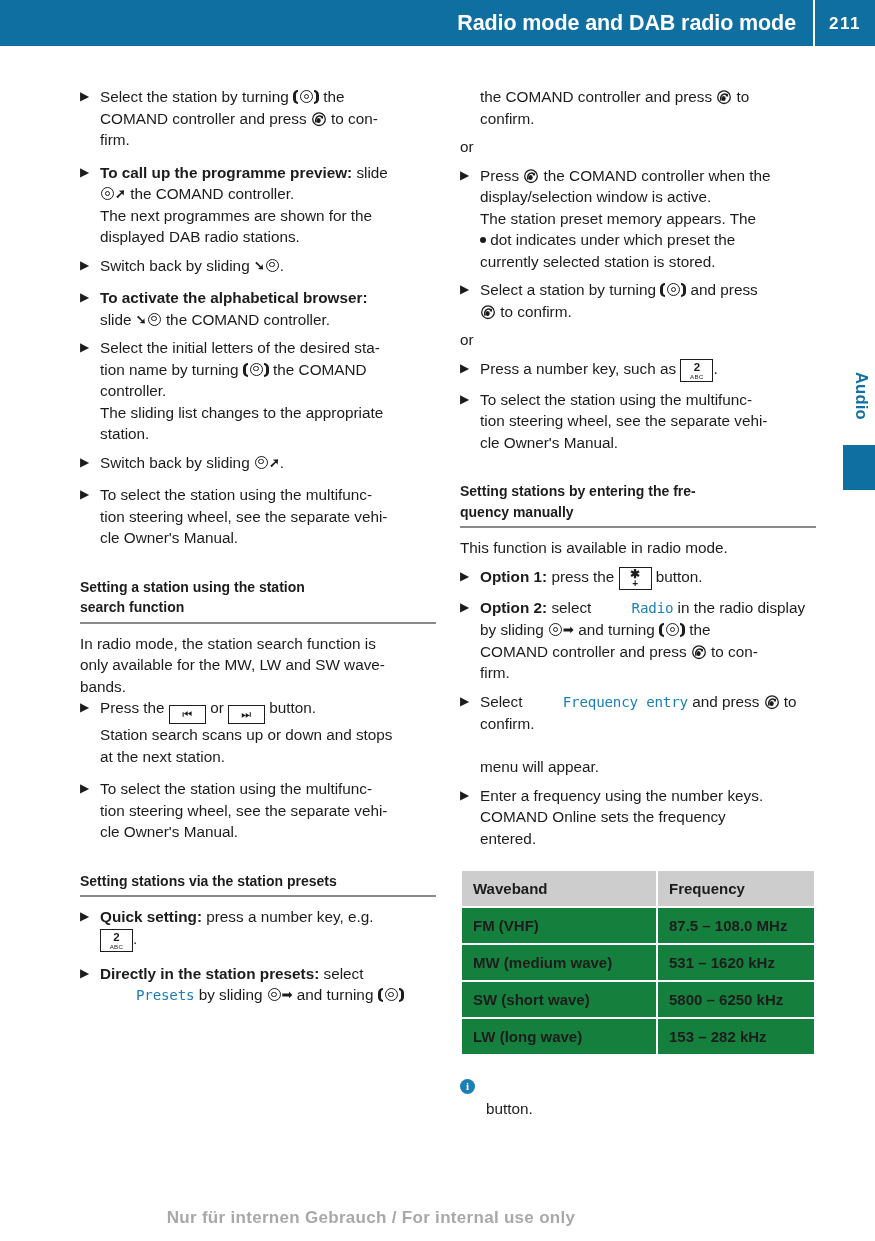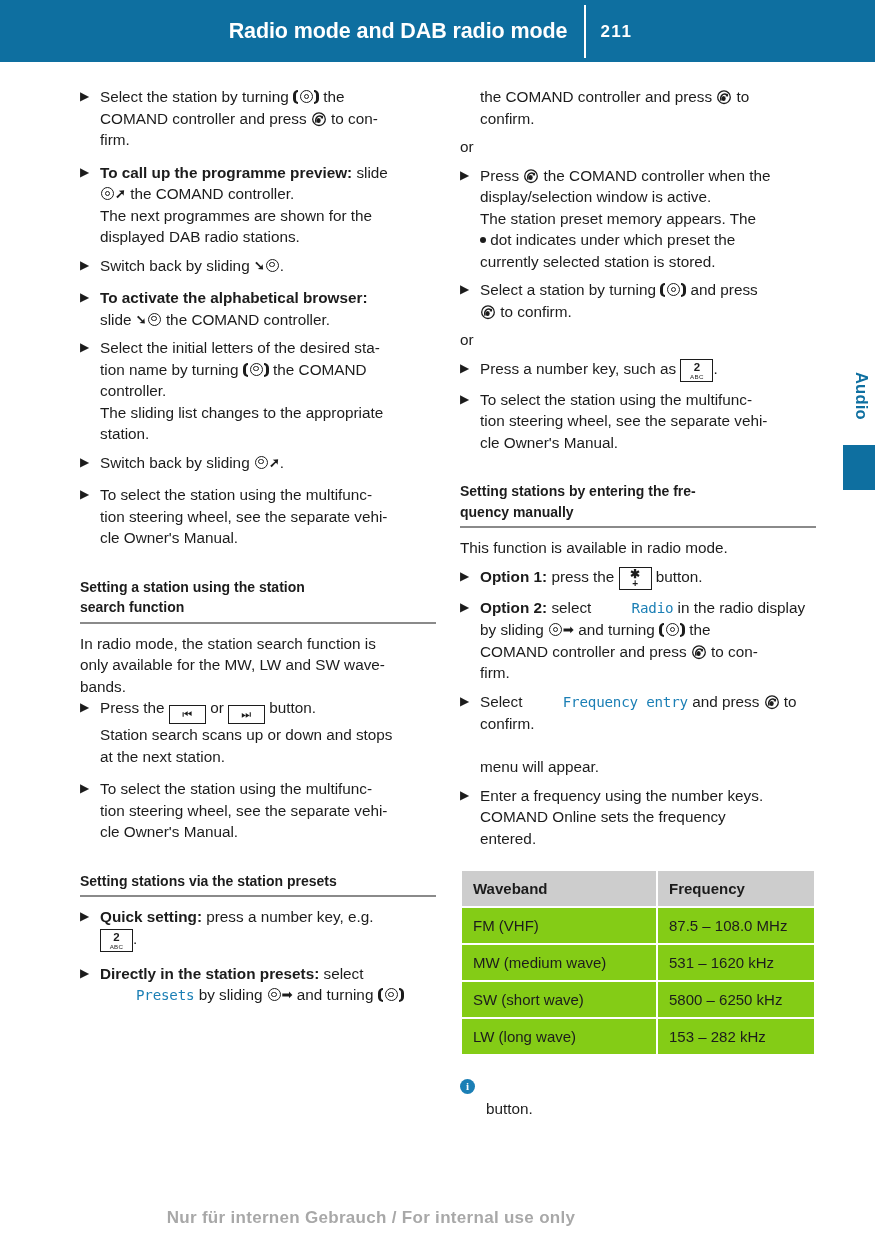--- a/index.html
+++ b/index.html
@@ -14,25 +14,25 @@
     font-family: "Liberation Sans", sans-serif;
     color: #1c1c1c;
     overflow: hidden;
   }
 
   
   .header {
     position: absolute;
     top: 0; left: 0;
     width: 875px;
-    height: 62px;
+    height: 46px;
     background: #0e6fa0;
     display: flex;
     align-items: center;
-    justify-content: center;
+    justify-content: flex-end;
   }
   .header-title {
     font-size: 21.5px;
     font-weight: bold;
     color: #ffffff;
     letter-spacing: -0.1px;
     padding-right: 17px;
     line-height: 53px;
   }
   .header-sep {
@@ -287,22 +287,22 @@
   table.wb {
     border-collapse: separate;
     border-spacing: 2px;
     width: 356px;
     margin: 0;
   }
   table.wb th, table.wb td {
     font-size: 15px;
     text-align: left;
     padding: 9px 11px;
-    background: #84cc16;
-    font-weight: normal;
+    background: #15803d;
+    font-weight: bold;
     color: #1c1c1c;
   }
   table.wb thead th {
     background: #cdcdcd;
     font-weight: bold;
   }
   table.wb .c1 { width: 172px; }
 
   
   .note {

